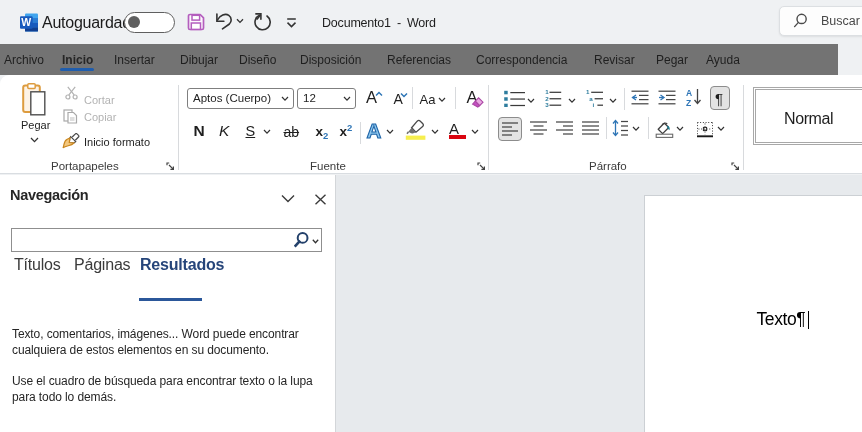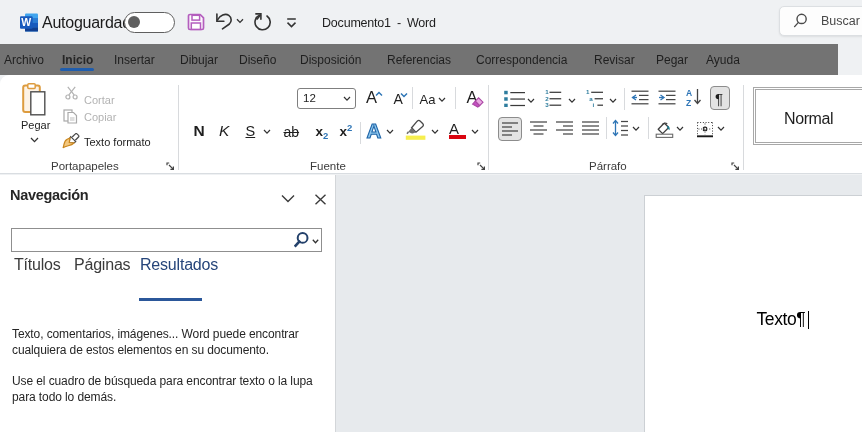--- a/index.html
+++ b/index.html
@@ -27,21 +27,21 @@
   .glabel { position:absolute; top:84.8px; font-size:11.5px; color:#3b3b3b; }
   .launcher { position:absolute; top:86px; }
   .ui12 { font-size:11px; color:#1e1e1e; }
 
   
   #main { left:0; top:175px; width:862px; height:257px; background:#e7eaed; }
   #nav { position:absolute; left:0; top:0; width:336px; height:257px; background:#fff; border-right:1px solid #d3d6d9; }
   #navtitle { left:10px; top:12.4px; font-size:14.5px; font-weight:700; letter-spacing:-0.3px; color:#262626; }
   #navsearch { left:11px; top:53px; width:311px; height:24px; background:#fff; border:1px solid #8f8f8f; }
   .navtab { position:absolute; top:81px; font-size:16px; color:#3b3b3b; letter-spacing:-0.2px; }
-  #restab { font-weight:400; color:#26457a; }
+  #restab { font-weight:700; color:#26457a; }
   #res-ul { left:139px; top:123px; width:63px; height:2.6px; background:#2b579a; }
   .navp { position:absolute; left:12px; font-size:12px; letter-spacing:-0.1px; line-height:15.6px; color:#262626; width:320px; }
 
   #page { position:absolute; left:644px; top:20px; width:218px; height:237px; background:#fff; border-left:1px solid #ccd0d4; border-top:1px solid #ccd0d4; }
   #texto { position:absolute; left:756.5px; top:133.5px; font-size:17.5px; letter-spacing:-0.4px; color:#000; }
 </style>
 </head>
 <body>
 
 <div id="titlebar" class="abs">
@@ -133,28 +133,34 @@
     <line x1="7" y1="9" x2="11.5" y2="9" stroke="#b5b5b5" stroke-width="0.9"></line>
     <line x1="7" y1="11" x2="11.5" y2="11" stroke="#b5b5b5" stroke-width="0.9"></line>
   </svg>
   <div class="abs" style="left:84px;top:36px;font-size:11px;color:#b3b3b3">Copiar</div>
 
   <svg class="abs" style="left:61.5px;top:58px" width="18" height="17" viewBox="0 0 18 17">
     <path d="M10.2 4.0 L13.4 0.9 a1.1 1.1 0 0 1 1.6 0 l1.5 1.5 a1.1 1.1 0 0 1 0 1.6 L13.3 7.3" fill="#fff" stroke="#4a4a4a" stroke-width="1.3"></path>
     <path d="M8.7 3.7 L13.7 8.7 L11.9 10 L7.3 9.5 L7.9 5.0 z" fill="#fff" stroke="#4a4a4a" stroke-width="1.2"></path>
     <path d="M7.9 5.0 L7.3 9.5 L11.9 10 C9 13.4 4.2 12 1.0 14.9 C2.6 11.4 1.4 8.1 5.2 6.2 z" fill="#f3c77d" stroke="#c9861f" stroke-width="1.2"></path>
   </svg>
-  <div class="abs ui12" style="left:84px;top:61px">Texto formato</div>
+  <div class="abs ui12" style="left:84px;top:61px">Inicio formato</div>
   <div class="glabel" style="left:51px">Portapapeles</div>
   <svg class="launcher" style="left:166px;top:87px" width="9" height="9" viewBox="0 0 9 9">
     <path d="M1 3.2 V1 H3.2" fill="none" stroke="#444" stroke-width="1.2"></path>
     <path d="M3 3 L7.2 7.2 M7.4 4.4 V7.4 H4.4" fill="none" stroke="#444" stroke-width="1.2"></path>
   </svg>
   <div class="gdiv" style="left:178px"></div>
 
+  <div class="abs" style="left:187px;top:13px;width:107px;height:21px;border:1px solid #7f7f7f;border-radius:3px;background:#fff">
+    <span style="position:absolute;left:5px;top:3px;font-size:11.5px">Aptos (Cuerpo)</span>
+    <svg style="position:absolute;right:4px;top:7px" width="8" height="6" viewBox="0 0 8 6">
+        <path d="M1 1 L4 4.2 L7 1" fill="none" stroke="#333" stroke-width="1.2"></path>
+      </svg>
+  </div>
   <div class="abs" style="left:297px;top:13px;width:59px;height:21px;border:1px solid #7f7f7f;border-radius:3px;background:#fff">
     <span style="position:absolute;left:5px;top:3px;font-size:11.5px">12</span>
     <svg style="position:absolute;right:4px;top:7px" width="8" height="6" viewBox="0 0 8 6">
         <path d="M1 1 L4 4.2 L7 1" fill="none" stroke="#333" stroke-width="1.2"></path>
       </svg>
   </div>
 
   <div class="abs" style="left:366px;top:12.7px;font-size:16.5px">A</div>
   <svg class="abs" style="left:374.5px;top:15.5px" width="8" height="6" viewBox="0 0 8 6">
       <path d="M1 4.6 L4 1.4 L7 4.6" fill="none" stroke="#2e75b6" stroke-width="1.4"></path>

